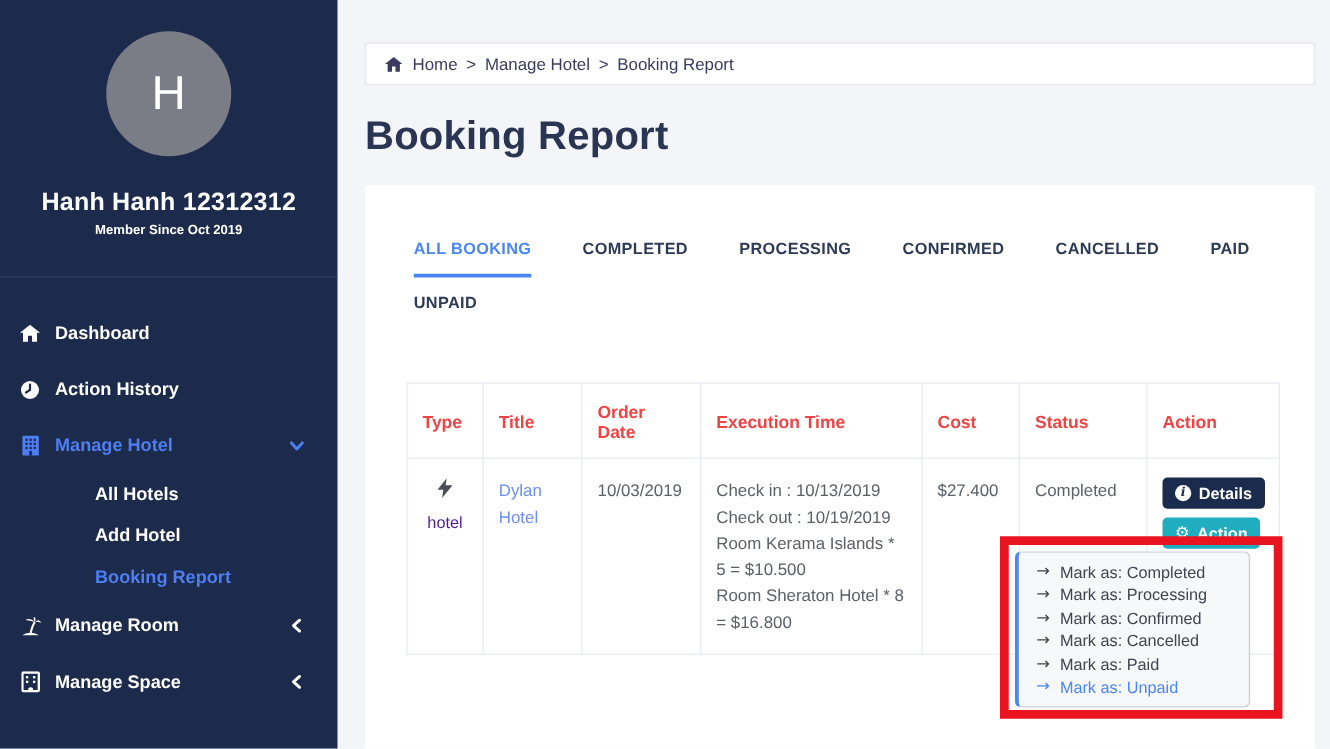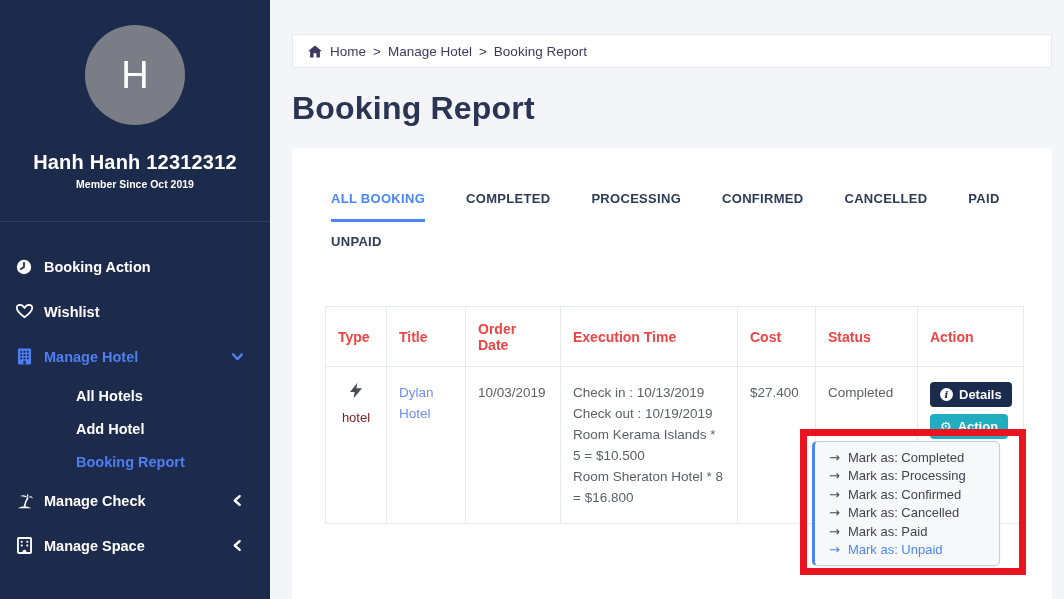--- a/index.html
+++ b/index.html
@@ -39,21 +39,21 @@
          padding-bottom:13px; border-bottom:3px solid transparent; cursor:pointer; white-space:nowrap; }
   .tab.active { color:#4a86f5; border-bottom-color:#4a86f5; }
 
   
   .booking-table { border-collapse:collapse; table-layout:fixed; width:698px; margin-top:41px; }
   .booking-table th { border:1px solid #e8eaf1; text-align:left; padding:8px 12px; font-size:14px;
                       color:#ef4444; font-weight:bold; height:60px; vertical-align:middle; }
   .booking-table td { border:1px solid #e8eaf1; vertical-align:top; padding:15px 12px;
                       font-size:13.5px; color:#5b6069; line-height:21px; height:156px; }
   .type-cell { text-align:center; }
-  .type-label { font-size:13px; color:#7f1d1d; margin-top:2px; }
+  .type-label { font-size:13px; color:#4c1d95; margin-top:2px; }
   .title-link { color:#6f8ef5; cursor:pointer; }
   .btn { display:inline-flex; align-items:center; gap:6px; border:none; border-radius:4px; color:#fff;
          font-weight:bold; font-size:13px; padding:5px 10px; cursor:pointer; font-family:inherit; }
   .btn-details { background:#1b2b4d; margin-bottom:7px; }
   .btn-action { background:#1fadbf; }
   .info-badge { width:13px; height:13px; background:#fff; color:#1b2b4d; border-radius:50%;
                 font-size:10px; font-weight:bold; font-style:italic; display:inline-flex;
                 align-items:center; justify-content:center; font-family:"DejaVu Serif",serif; }
   .gear-glyph { font-family:"DejaVu Sans",sans-serif; font-size:13px; line-height:1; }
 
@@ -73,39 +73,39 @@
 
 <aside class="sidebar">
   <div class="avatar">
     <span>H</span>
   </div>
   <div class="user-name">Hanh Hanh 12312312</div>
   <div class="member-since">Member Since Oct 2019</div>
   <hr class="side-divider">
 
   <nav class="nav">
+    <div class="nav-item">
+      <span class="icon">
+        <svg width="16" height="15" viewBox="0 0 20 17">
+            <path d="M10 0 L0 8 H3 V17 H8 V11 H12 V17 H17 V8 H20 Z" fill="currentColor"></path>
+          </svg>
+      </span>
+      <span>Dashboard</span>
+    </div>
 
     <div class="nav-item">
       <span class="icon">
         <svg width="16" height="16" viewBox="0 0 20 20">
             <circle cx="10" cy="10" r="9" fill="currentColor"></circle>
             <path d="M10 4.5 V10 L6 12.5" stroke="#1c2b4b" stroke-width="2.2" fill="none" stroke-linecap="round"></path>
           </svg>
       </span>
-      <span>Booking Action</span>
-    </div>
-
-    <div class="nav-item">
-      <span class="icon">
-        <svg width="17" height="15" viewBox="0 0 22 19">
-            <path d="M11 17 C3 11 1 7 1 4.8 C1 2 3 .8 5.2 .8 C7.4 .8 9.6 2.4 11 4.6 C12.4 2.4 14.6 .8 16.8 .8 C19 .8 21 2 21 4.8 C21 7 19 11 11 17 Z" fill="none" stroke="currentColor" stroke-width="2.2"></path>
-          </svg>
-      </span>
-      <span>Wishlist</span>
-    </div>
+      <span>Action History</span>
+    </div>
+
 
     <div class="nav-item active">
       <span class="icon">
         <svg width="15" height="17" viewBox="0 0 16 18">
             <rect x="1" y="0.5" width="14" height="17" rx="1" fill="currentColor"></rect>
             <g fill="#1c2b4b">
               <rect x="3.5" y="3" width="2" height="2"></rect>
               <rect x="7" y="3" width="2" height="2"></rect>
               <rect x="10.5" y="3" width="2" height="2"></rect>
               <rect x="3.5" y="6.5" width="2" height="2"></rect>
@@ -141,21 +141,21 @@
     <div class="nav-item">
       <span class="icon">
         <svg width="17" height="16" viewBox="0 0 20 19">
             <path d="M2 18 Q10 13.5 18 18 Z" fill="currentColor"></path>
             <path d="M10 16 Q11.5 9 14 5.5" stroke="currentColor" stroke-width="2" fill="none"></path>
             <path d="M14 5.5 Q10 1 5 3.5 Q9.5 4 14 5.5 Z" fill="currentColor"></path>
             <path d="M14 5.5 Q18.5 1.5 20 6.5 Q16.5 4.5 14 5.5 Z" fill="currentColor"></path>
             <path d="M14 5.5 Q12 2.5 13.5 0.5 Q15.5 2.5 14 5.5 Z" fill="currentColor"></path>
           </svg>
       </span>
-      <span>Manage Check</span>
+      <span>Manage Room</span>
       <span class="chevron">
         <svg width="13" height="13" viewBox="0 0 12 12">
             <path d="M8 2 L3.5 6 L8 10" fill="none" stroke="currentColor" stroke-width="2.2" stroke-linecap="round" stroke-linejoin="round"></path>
           </svg>
       </span>
     </div>
 
     <div class="nav-item">
       <span class="icon">
         <svg width="15" height="17" viewBox="0 0 16 18">

